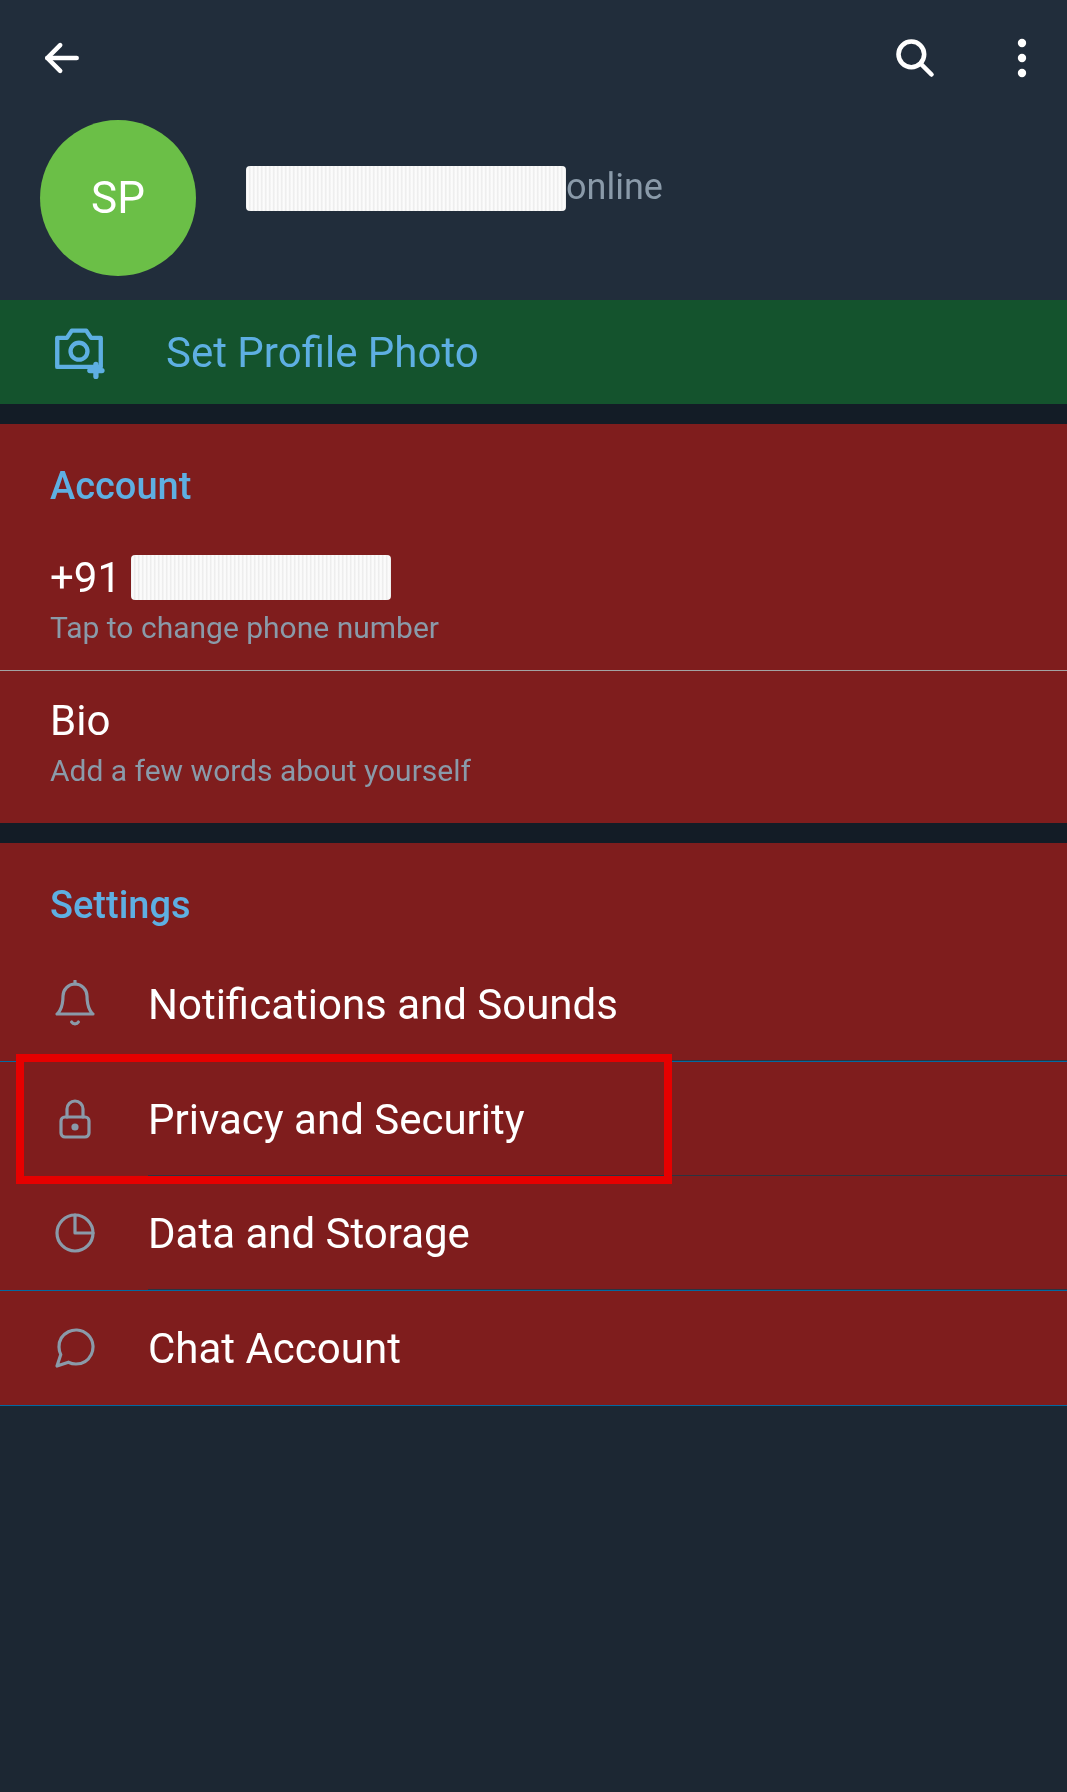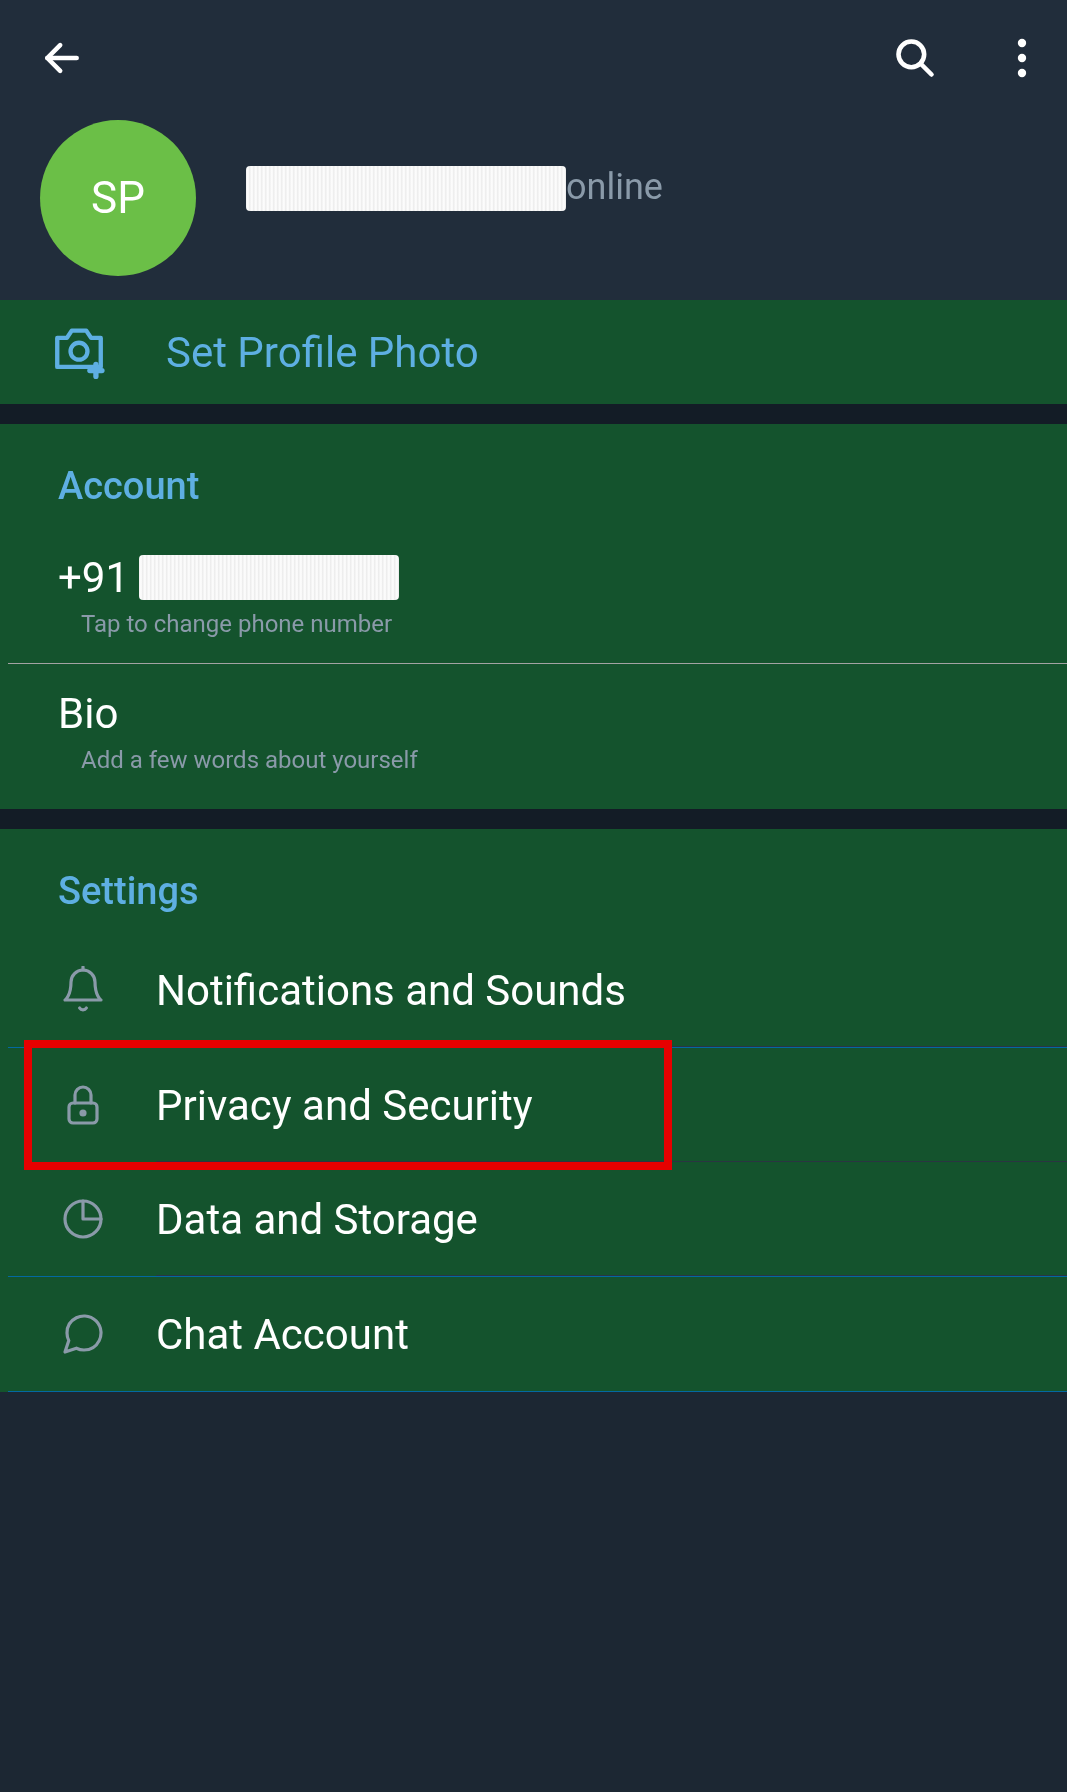--- a/index.html
+++ b/index.html
@@ -90,22 +90,22 @@
     }
     .set-photo-label {
       color: #5eafe2;
       font-size: 42px;
     }
     .section-divider {
       height: 20px;
       background-color: #131c26;
     }
     .section {
-      background-color: #14532d;
-      padding: 30px 0 0 8px;
+      background-color: #7f1d1d;
+      padding: 30px 0 0 0;
     }
     .section-title {
       color: #5eafe2;
       font-size: 38px;
       font-weight: 500;
       padding: 10px 50px 20px 50px;
     }
     .account-item {
       padding: 25px 50px;
       cursor: pointer;
@@ -123,23 +123,22 @@
     }
     .redacted-phone {
       display: inline-block;
       width: 260px;
       height: 45px;
       background: repeating-linear-gradient(90deg, #f0f0f0 0px, #ffffff 2px, #e8e8e8 4px);
       border-radius: 4px;
       margin-left: 10px;
     }
     .account-label {
-      font-size: 24px;
+      font-size: 30px;
       color: #8a9aa9;
-      margin-left: 23px;
     }
     .settings-item {
       display: flex;
       align-items: center;
       padding: 32px 50px;
       cursor: pointer;
       border-bottom: 1px solid #0369a1;
       position: relative;
     }
     .settings-item.highlighted {

